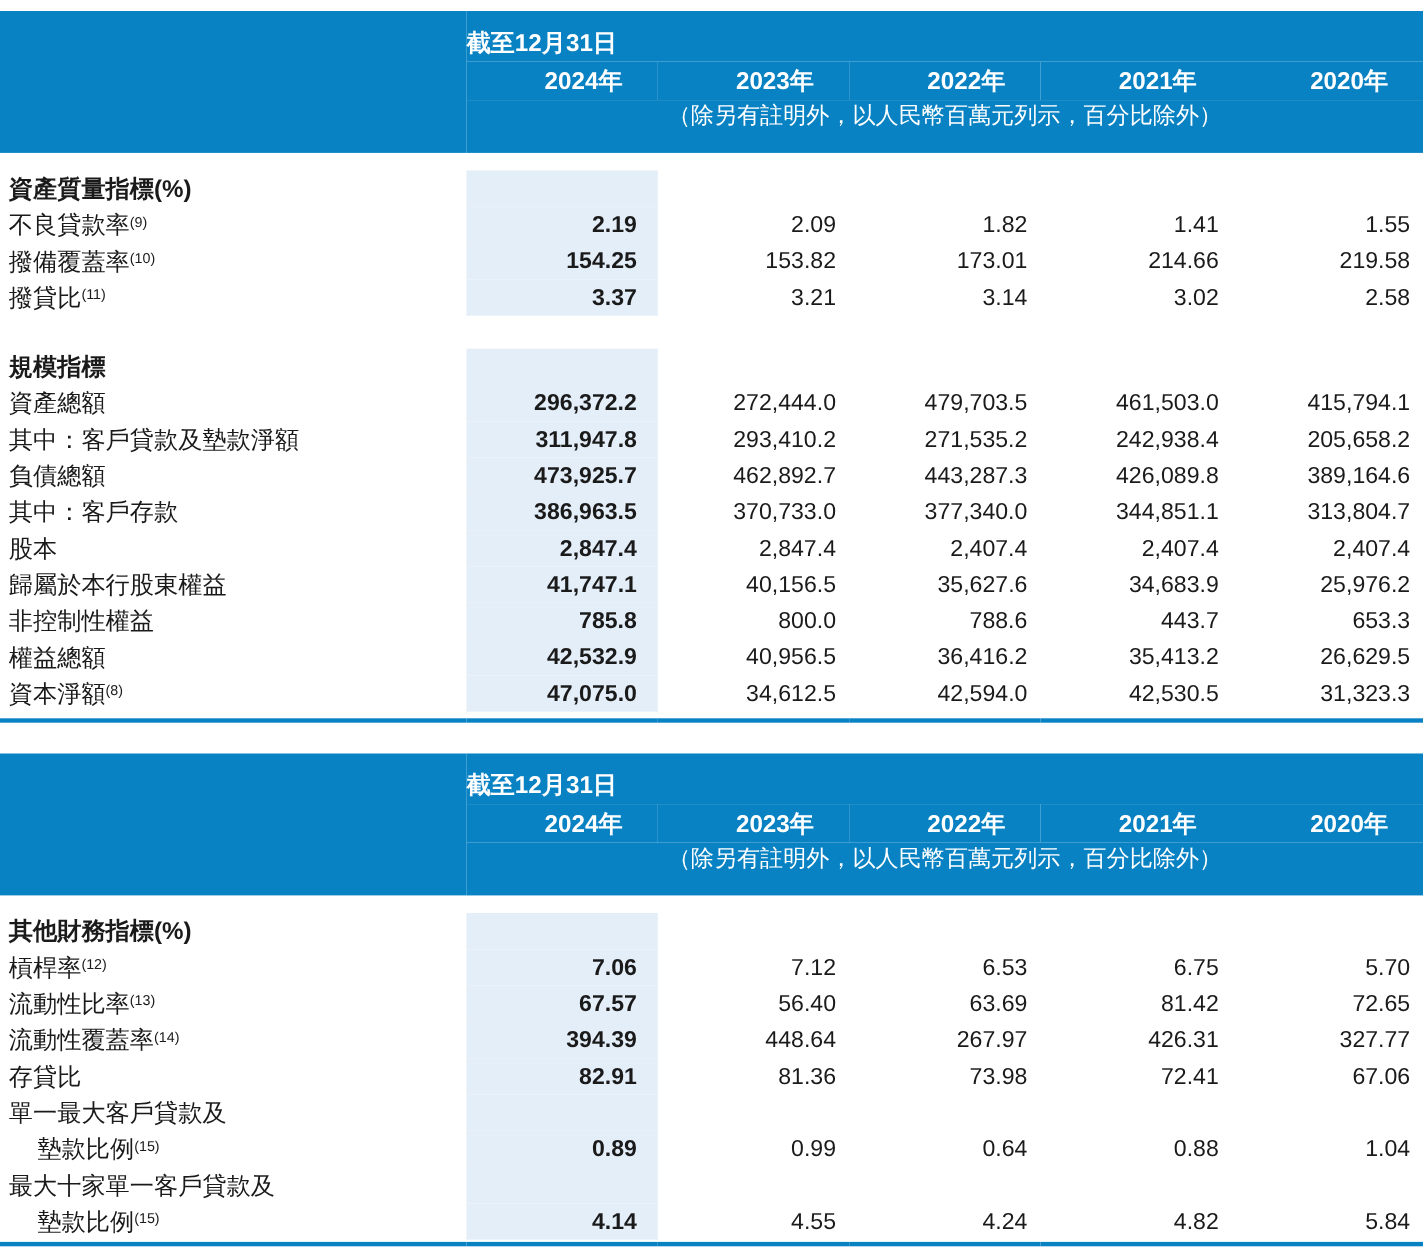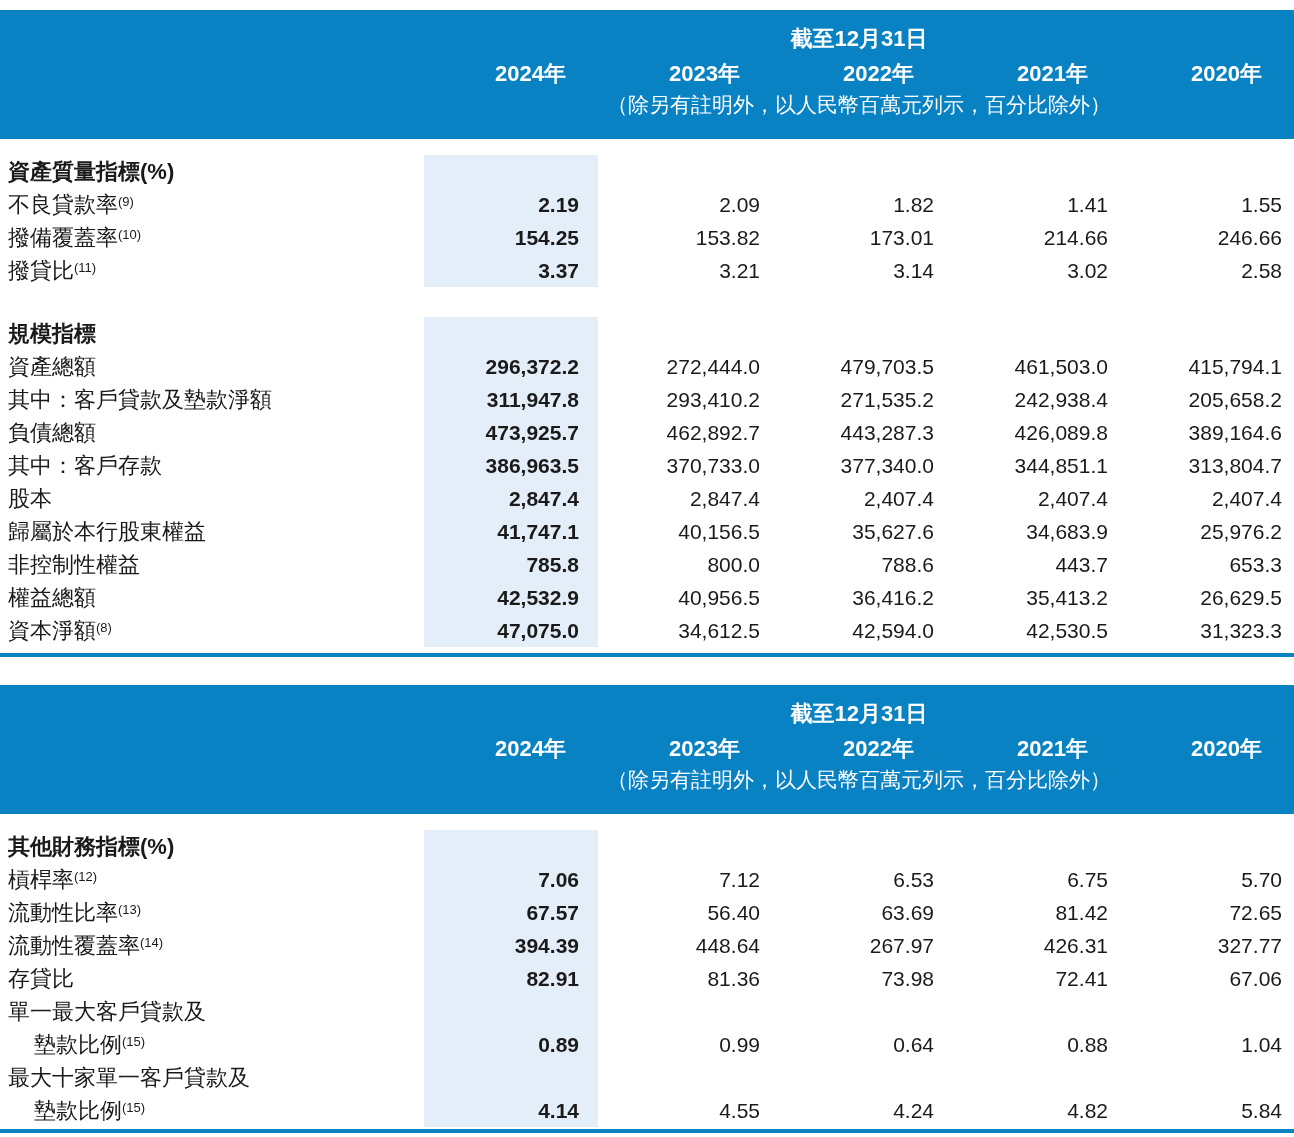--- a/index.html
+++ b/index.html
@@ -25,21 +25,21 @@
   table.fin + table.fin{margin-top:28px;}
   col.c-label{width:424px;}
   col.c-y2024{width:174px;background:var(--highlight-bg);}
   col.c-data{width:174px;}
   thead th{
     background:var(--header-bg);
     color:#ffffff;
     font-weight:700;
     vertical-align:middle;
   }
-  th.period{height:46px;text-align:center;font-size:22px;padding-top:12px;}
+  th.period{height:46px;text-align:left;font-size:22px;padding-top:12px;}
   th.year{height:35px;text-align:right;padding-right:32px;font-size:22px;}
   th.note{height:39px;text-align:center;font-weight:400;font-size:21px;padding-bottom:20px;}
   tbody td{vertical-align:middle;}
   tbody tr.row{height:33px;}
   td.label{padding-left:8px;font-size:22px;white-space:nowrap;}
   td.label.indent{padding-left:34px;}
   tr.section td.label{font-weight:700;}
   td.num{
     text-align:right;
     padding-right:12px;
@@ -100,21 +100,21 @@
         <td class="num">1.82</td>
         <td class="num">1.41</td>
         <td class="num">1.55</td>
       </tr>
       <tr class="row">
         <td class="label">撥備覆蓋率<sup>(10)</sup></td>
         <td class="num y2024">154.25</td>
         <td class="num">153.82</td>
         <td class="num">173.01</td>
         <td class="num">214.66</td>
-        <td class="num">246.66</td>
+        <td class="num">219.58</td>
       </tr>
       <tr class="row">
         <td class="label">撥貸比<sup>(11)</sup></td>
         <td class="num y2024">3.37</td>
         <td class="num">3.21</td>
         <td class="num">3.14</td>
         <td class="num">3.02</td>
         <td class="num">2.58</td>
       </tr>
       <tr>

